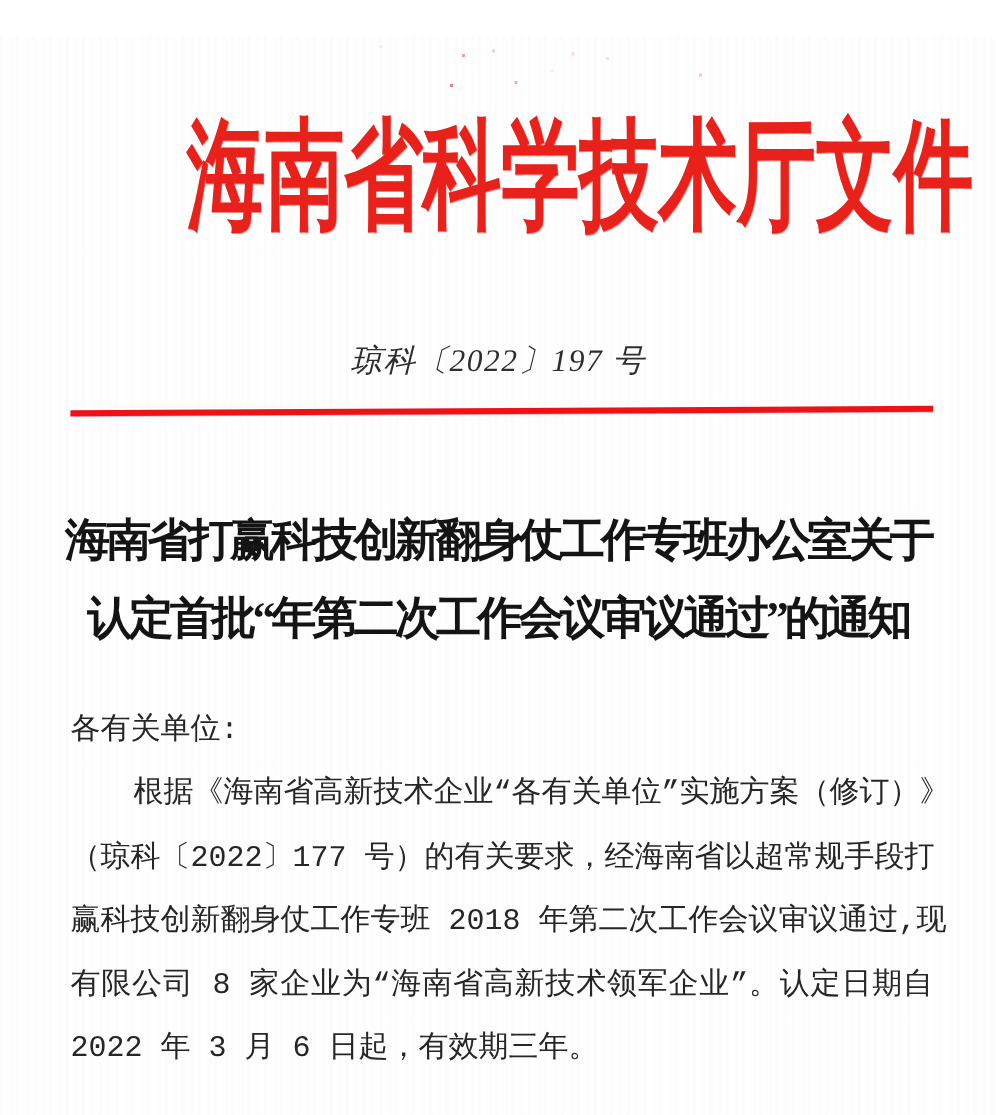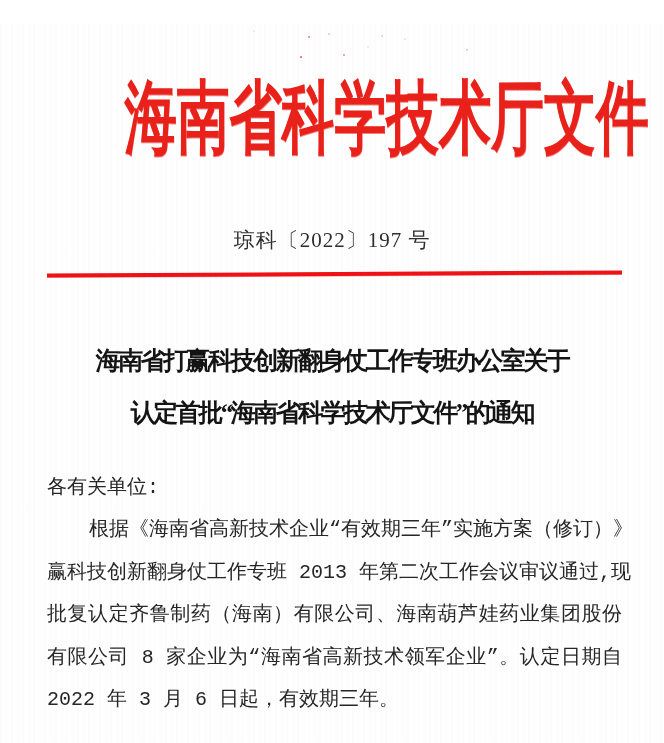--- a/index.html
+++ b/index.html
@@ -65,40 +65,41 @@
     position: absolute;
     top: 202px;
     left: 0;
     width: 664px;
     text-align: center;
     font-size: 21px;
     line-height: 28px;
     color: #2e2e2e;
     letter-spacing: 1px;
     white-space: nowrap;
+    font-style: italic;
   }
   .red-rule {
     position: absolute;
     top: 248px;
     left: 47px;
     width: 575px;
     height: 4px;
     background: var(--rule-red);
     transform: rotate(-0.3deg);
     box-shadow: 0 0.5px 0 rgba(238, 18, 22, 0.35);
   }
   .notice-title {
     position: absolute;
     top: 311px;
     left: 0;
     width: 664px;
     text-align: center;
     font-weight: bold;
     color: var(--title-black);
-    font-size: 25px;
+    font-size: 30px;
     line-height: 52px;
     letter-spacing: -2.5px;
   }
   .notice-title .t-line { white-space: nowrap; }
   .body-block {
     position: absolute;
     top: 443px;
     left: 47px;
     width: 575px;
     color: var(--body-black);
@@ -125,25 +126,25 @@
   <div class="speckles"></div>
 
   <div class="banner">海南省科学技术厅文件</div>
 
   <div class="doc-number">琼科〔2022〕197 号</div>
 
   <div class="red-rule"></div>
 
   <div class="notice-title">
     <div class="t-line">海南省打赢科技创新翻身仗工作专班办公室关于</div>
-    <div class="t-line">认定首批“海南省科学技术厅文件”的通知</div>
+    <div class="t-line">认定首批“年第二次工作会议审议通过”的通知</div>
   </div>
 
   <div class="body-block">
     <div class="body-line short">各有关单位:</div>
-    <div class="body-line indent">根据《海南省高新技术企业“有效期三年”实施方案（修订）》</div>
-    <div class="body-line">赢科技创新翻身仗工作专班 2013 年第二次工作会议审议通过,现</div>
-    <div class="body-line">批复认定齐鲁制药（海南）有限公司、海南葫芦娃药业集团股份</div>
+    <div class="body-line indent">根据《海南省高新技术企业“各有关单位”实施方案（修订）》</div>
+    <div class="body-line">（琼科〔2022〕177 号）的有关要求，经海南省以超常规手段打</div>
+    <div class="body-line">赢科技创新翻身仗工作专班 2018 年第二次工作会议审议通过,现</div>
     <div class="body-line">有限公司 8 家企业为“海南省高新技术领军企业”。认定日期自</div>
     <div class="body-line short">2022 年 3 月 6 日起，有效期三年。</div>
   </div>
 
 </div>
 
 </body></html>

